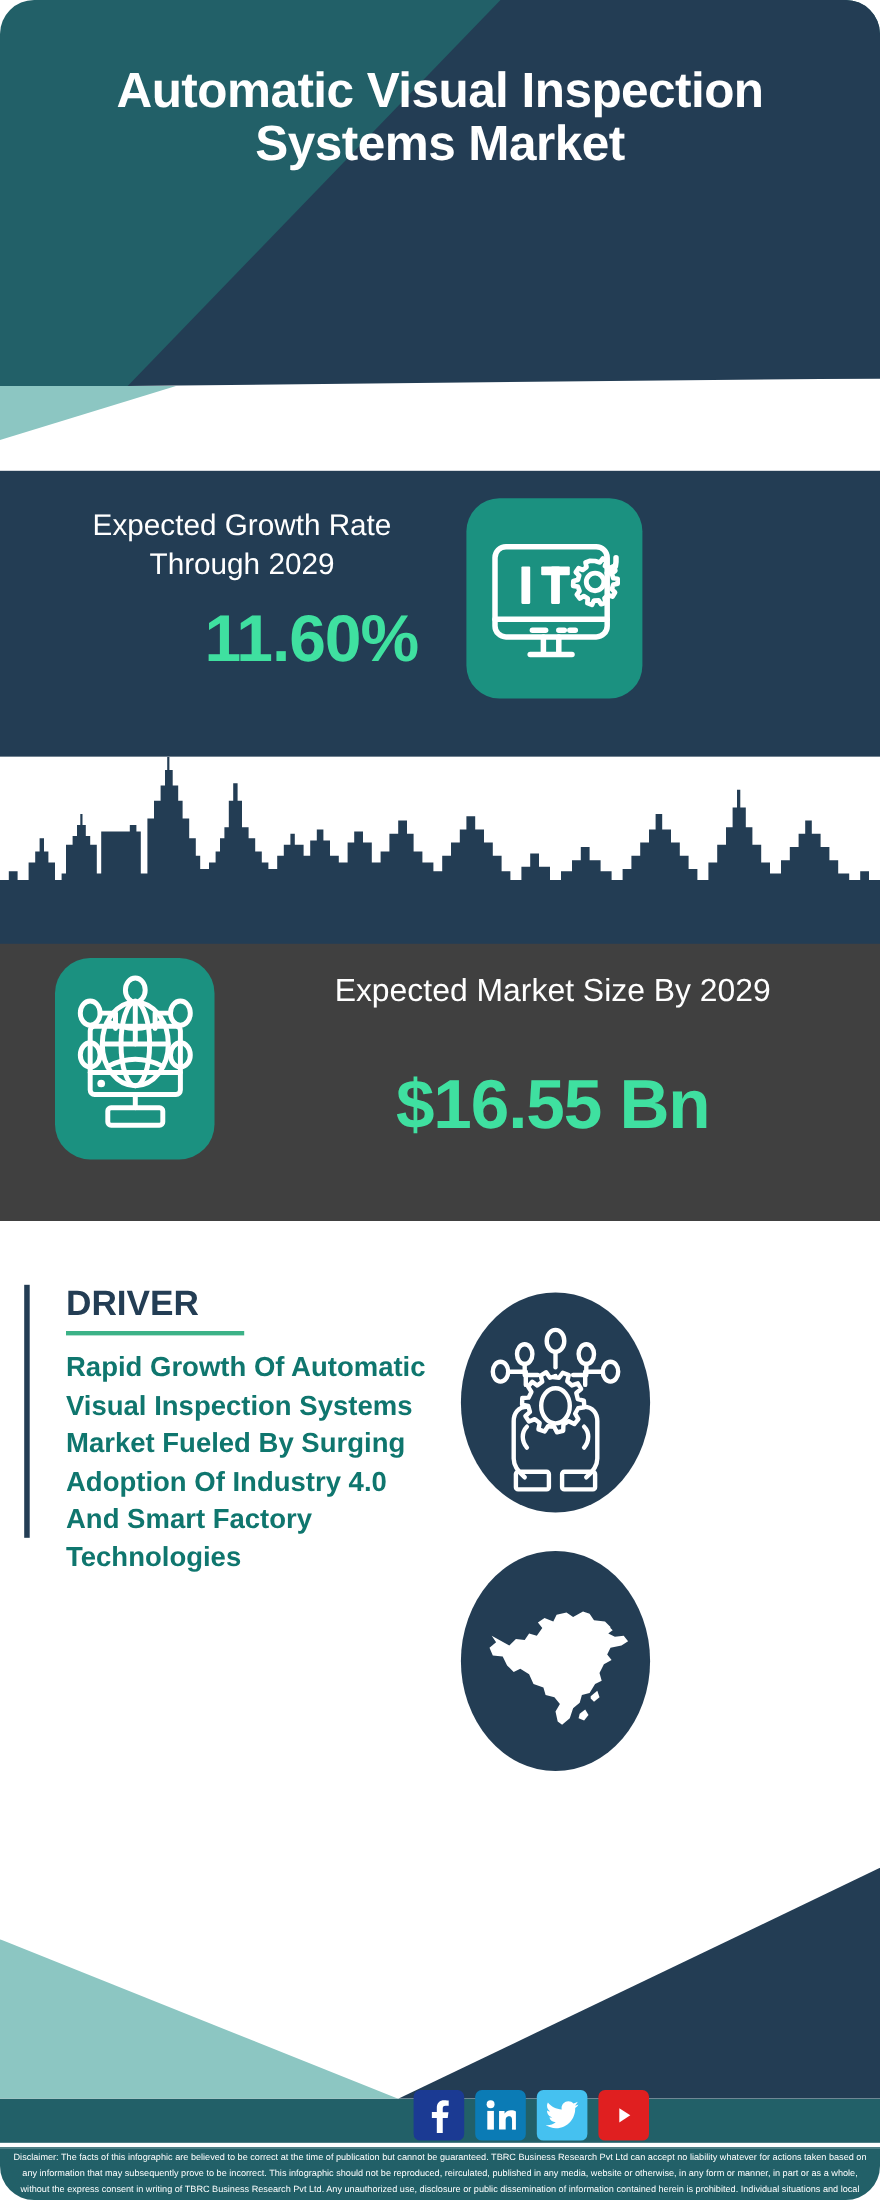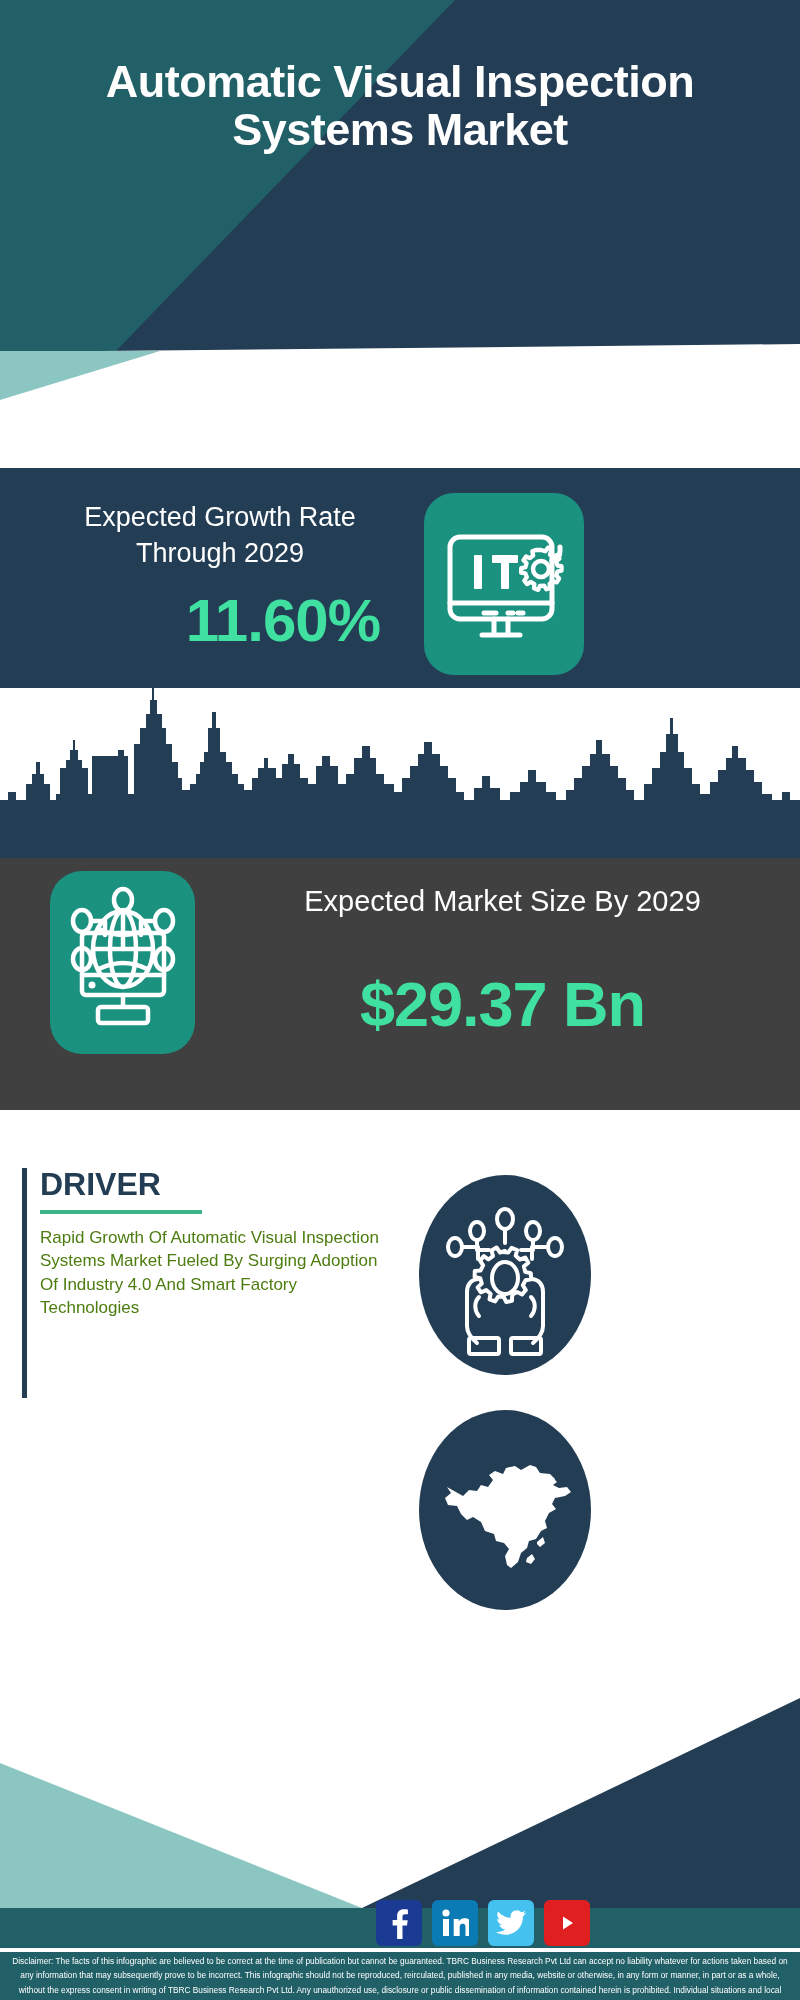--- a/index.html
+++ b/index.html
@@ -3,21 +3,21 @@
 <meta charset="utf-8">
 <style>
   * { margin:0; padding:0; box-sizing:border-box; }
   html,body { width:800px; height:2000px; }
   body {
     font-family:"Liberation Sans", sans-serif;
     background:#ffffff;
     position:relative;
     overflow:hidden;
   }
-  .page { position:relative; width:800px; height:2000px; overflow:hidden; }
+  .page { position:relative; width:800px; height:2000px; overflow:hidden;border-radius:31px; }
 
   
   .header {
     position:absolute; left:0; top:0; width:800px; height:352px;
     background:#226068; overflow:hidden;
   }
   .header-diag {
     position:absolute; left:0; top:0; width:800px; height:352px;
     background:#233d54;
     clip-path: polygon(455px 0, 800px 0, 800px 352px, 115px 352px);
@@ -38,21 +38,20 @@
   .light-tri {
     position:absolute; left:0; top:340px; width:230px; height:60px;
     background:#8cc6c2;
     clip-path: polygon(0 11px, 160px 11px, 0 60px);
   }
 
   
   .growth {
     position:absolute; left:0; top:428px; width:800px; height:260px;
     background:#233d54;
-    margin-top:40px;
   }
   .growth-text {
     position:absolute; left:40px; top:32px; width:360px;
     text-align:center; color:#ffffff;
     font-size:27px; line-height:1.33;
   }
   .growth-value {
     position:absolute; left:40px; top:118px; width:340px;
     text-align:right; color:#3fe0a0;
     font-size:60px; font-weight:bold; letter-spacing:-1px;
@@ -89,34 +88,34 @@
     position:absolute; left:230px; top:110px; width:545px;
     text-align:center; color:#3fe0a0;
     font-size:63px; font-weight:bold; letter-spacing:-1px;
   }
 
   
   .body-sec {
     position:absolute; left:0; top:1110px; width:800px; height:560px;
     background:#ffffff;
   }
-  .block { position:absolute; }
+  .block { position:absolute;padding-left:20px; }
   .rule {
     position:absolute; left:0; top:0; width:5px;
     background:#233d54;
   }
   .blk-head {
     color:#233d54; font-size:32px; font-weight:bold;
     letter-spacing:0px; line-height:1;
   }
   .blk-underline {
     width:162px; height:4px; background:#3cb287; margin-top:10px;
   }
   .blk-body {
-    color:#4d7c0f; font-size:17px; font-weight:normal;
+    color:#0f766e; font-size:25px; font-weight:bold;
     line-height:1.38; margin-top:12px; width:345px;
   }
   .circle-icon {
     position:absolute; border-radius:50%;
     background:#233d54;
   }
 
   
   .footer {
     position:absolute; left:0; top:1660px; width:800px; height:340px;
@@ -233,21 +232,21 @@
           <ellipse cx="114" cy="50" rx="9" ry="11"></ellipse>
           <ellipse cx="32" cy="88" rx="9" ry="11"></ellipse>
           <ellipse cx="114" cy="88" rx="9" ry="11"></ellipse>
           <path d="M41 50 h14 v14"></path>
           <path d="M105 50 h-14 v14"></path>
           <path d="M73 40 v-1"></path>
         </g>
       </svg>
     </div>
     <div class="market-text">Expected Market Size By 2029</div>
-    <div class="market-value">$29.37 Bn</div>
+    <div class="market-value">$16.55 Bn</div>
   </div>
 
   <div class="body-sec">
 
     <div class="block" style="left:22px; top:58px; width:400px; height:230px;">
       <div class="rule" style="height:230px;"></div>
       <div style="margin-left:18px;">
         <div class="blk-head">DRIVER</div>
         <div class="blk-underline"></div>
         <div class="blk-body">Rapid Growth Of Automatic Visual Inspection Systems Market Fueled By Surging Adoption Of Industry 4.0 And Smart Factory Technologies</div>

